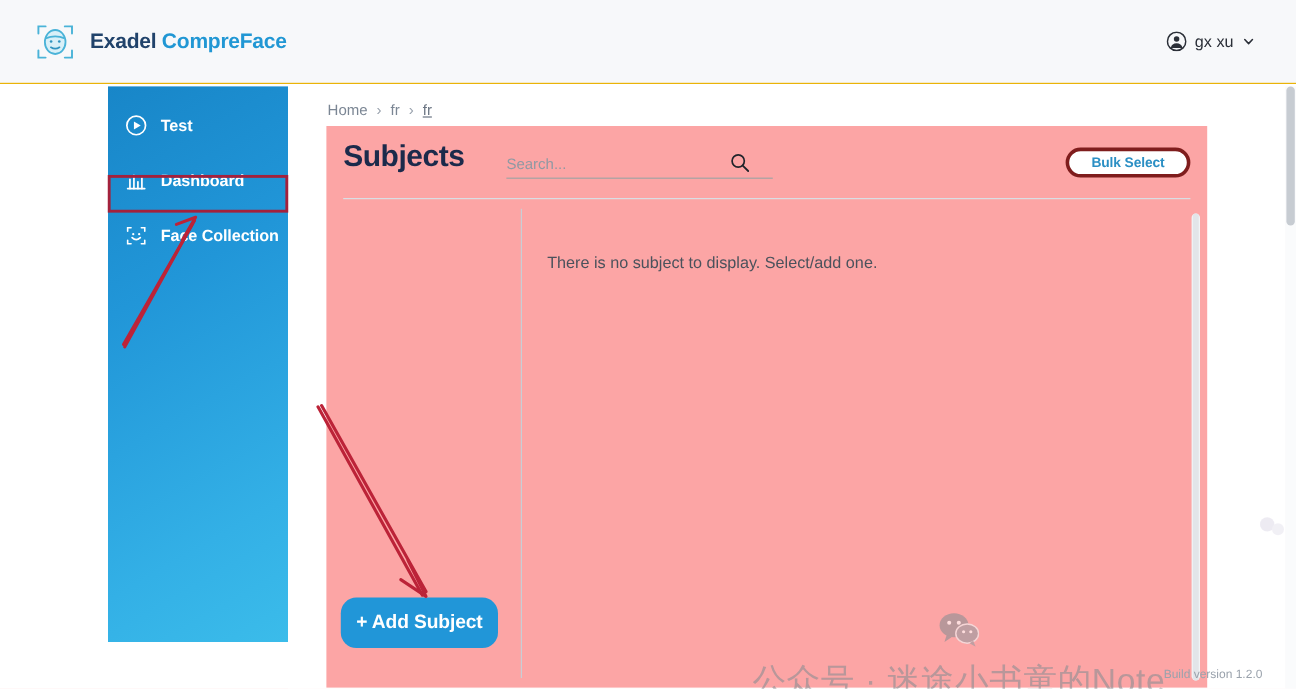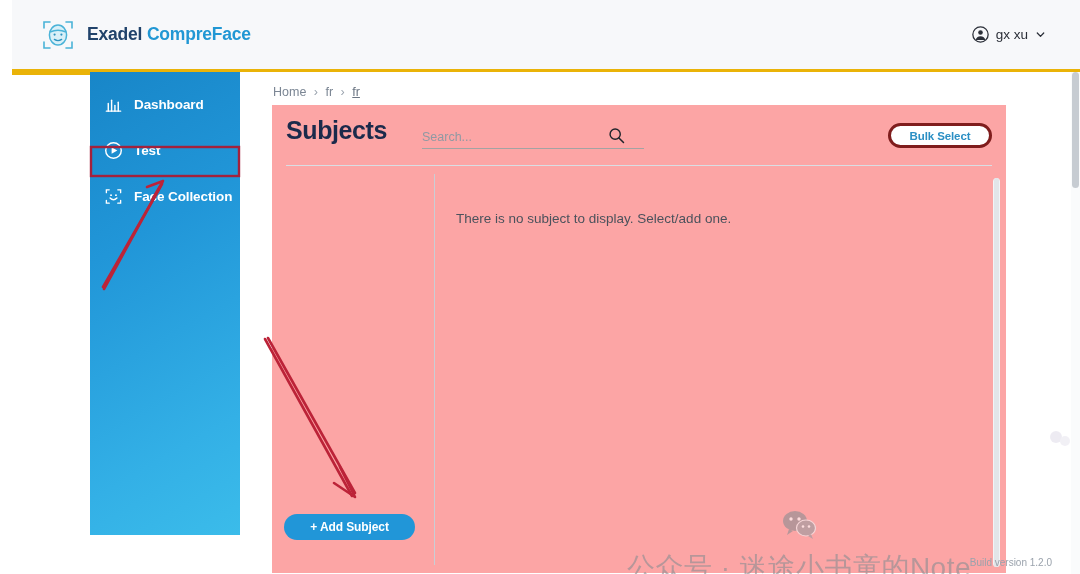--- a/index.html
+++ b/index.html
@@ -13,24 +13,24 @@
     position: relative;
   }
   #app {
     position: absolute; inset: 0;
     background: #ffffff;
   }
 
   
   .header {
     position: absolute;
-    left: 12px; top: 0; right: 0;
+    left: 0; top: 0; right: 0;
     height: 69px;
     background: #f7f8fa;
-    border-bottom: 6px solid #eab308;
+    border-bottom: 1px solid #eab308;
     display: flex;
     align-items: center;
     text-align: center;
   }
   .brand {
     display: flex;
     align-items: center;
     margin-left: 27px;
     gap: 10px;
   }
@@ -179,27 +179,27 @@
   .empty-msg {
     position: absolute;
     left: 184px; top: 45px;
     font-size: 13.5px;
     color: #4b525c;
     white-space: nowrap;
   }
   .add-btn {
     position: absolute;
     left: 12px; bottom: 33px;
-    width: 131px; height: 26px;
+    width: 131px; height: 42px;
     border: none;
     border-radius: 13px;
     background: #2196d8;
     color: #ffffff;
     font-family: "Liberation Sans", sans-serif;
-    font-size: 12px;
+    font-size: 16px;
     font-weight: bold;
     letter-spacing: -0.1px;
     cursor: pointer;
     padding: 0;
   }
 
   
   .scroll-track {
     position: absolute;
     top: 12px; bottom: 6px;
@@ -311,40 +311,40 @@
         </svg>
       </span>
     </div>
   </div>
 
   <nav class="sidebar">
 
     <div class="nav-item">
       <span>
         <svg class="nav-icon" viewBox="0 0 20 20">
+          <circle cx="10" cy="10" r="8.2" fill="none" stroke="#ffffff" stroke-width="1.5"></circle>
+          <path d="M8 6.5 L14 10 L8 13.5 Z" fill="#ffffff"></path>
+        </svg>
+      </span>
+      <span class="nav-label">Test</span>
+    </div>
+
+    <div class="nav-item">
+      <span>
+        <svg class="nav-icon" viewBox="0 0 20 20">
           <g fill="none" stroke="#ffffff" stroke-width="1.5" stroke-linecap="round">
             <path d="M2.5 17 H17.5"></path>
             <path d="M4.5 17 V9"></path>
               <path d="M8 17 V5.5"></path>
               <path d="M11.5 17 V11"></path>
               <path d="M15 17 V7.5"></path>
           </g>
         </svg>
       </span>
       <span class="nav-label">Dashboard</span>
-    </div>
-
-    <div class="nav-item">
-      <span>
-        <svg class="nav-icon" viewBox="0 0 20 20">
-          <circle cx="10" cy="10" r="8.2" fill="none" stroke="#ffffff" stroke-width="1.5"></circle>
-          <path d="M8 6.5 L14 10 L8 13.5 Z" fill="#ffffff"></path>
-        </svg>
-      </span>
-      <span class="nav-label">Test</span>
     </div>
 
     <div class="nav-item">
       <span>
         <svg class="nav-icon" viewBox="0 0 20 20">
           <g fill="none" stroke="#ffffff" stroke-width="1.4" stroke-linecap="round">
             <path d="M2.5 6 V3 H5.5"></path>
               <path d="M14.5 3 H17.5 V6"></path>
             <path d="M17.5 14 V17 H14.5"></path>
               <path d="M5.5 17 H2.5 V14"></path>

